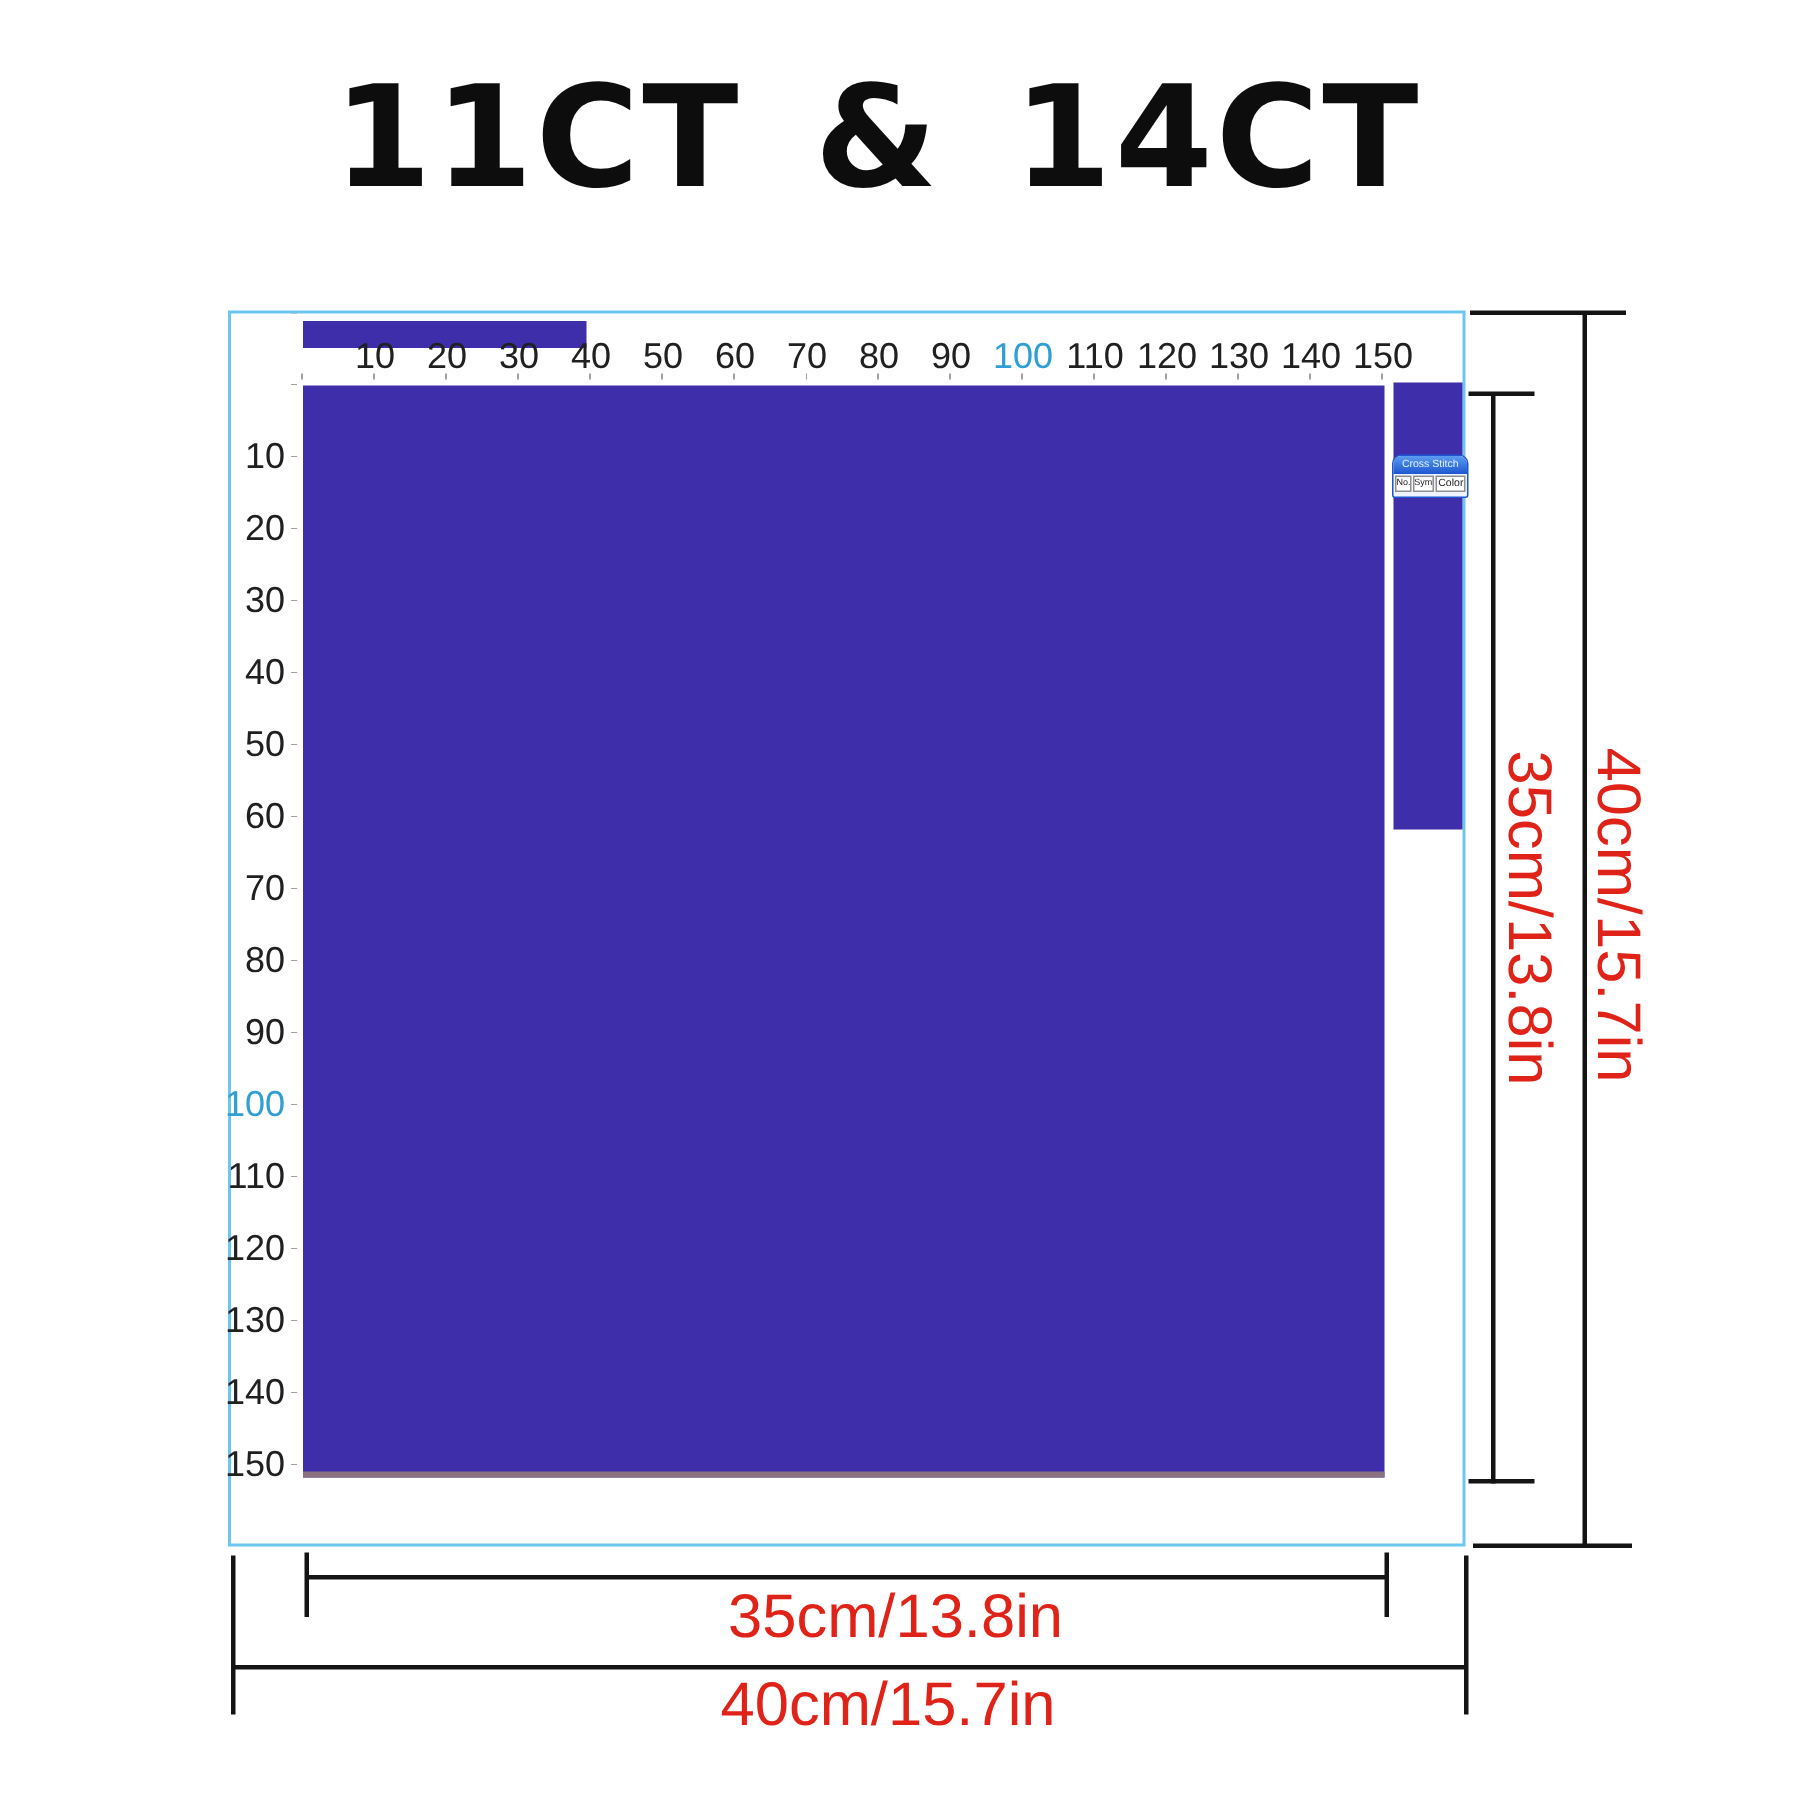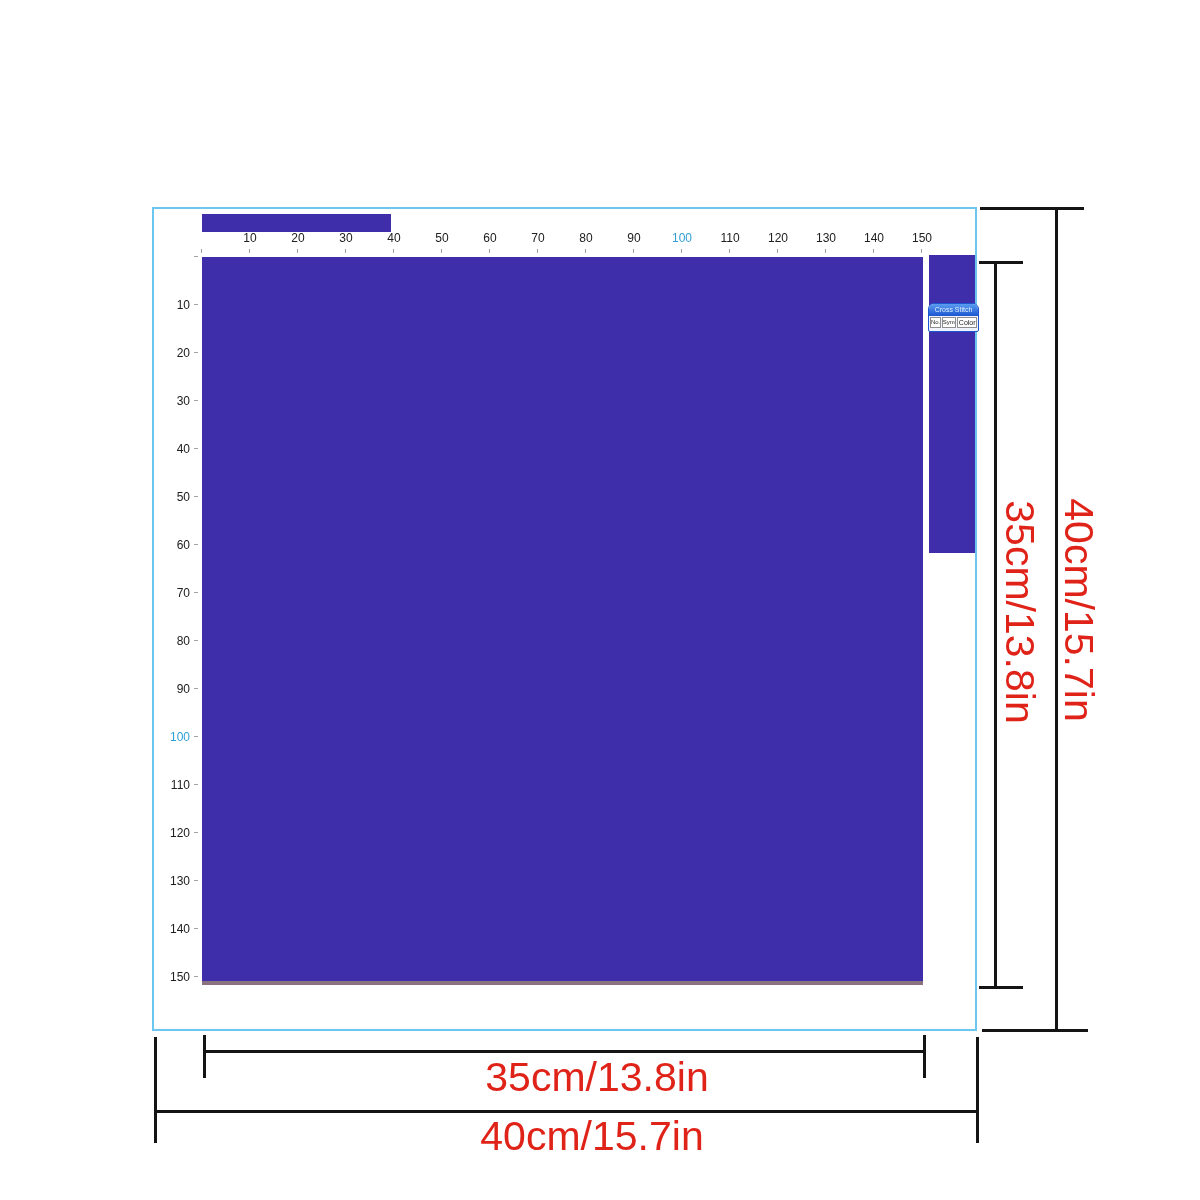--- a/index.html
+++ b/index.html
@@ -31,21 +31,21 @@
   }
   .tickstrip-top{
     position:absolute;left:154px;top:249px;width:772px;height:4px;
     background:repeating-linear-gradient(to right,transparent 0 47px,#a79f9f 47px 48px);
   }
   .tickstrip-left{
     position:absolute;left:194px;top:209px;width:4px;height:772px;
     background:repeating-linear-gradient(to bottom,transparent 0 47px,#a79f9f 47px 48px);
   }
   .rnum{
-    position:absolute;font-size:12px;color:var(--ruler-number,#202020);
+    position:absolute;font-size:24px;color:var(--ruler-number,#202020);
     line-height:20px;
   }
   .rnum.t{top:228px;width:60px;text-align:center;}
   .rnum.l{left:138px;width:52px;text-align:right;height:20px;}
   .rnum.hl{color:var(--ruler-highlight,#2f9fd6);}
   .miniwin{
     position:absolute;left:928px;top:303px;width:51px;height:29px;
     background:#eef3ff;border:1px solid var(--miniwin-blue,#1c57d0);
     border-radius:6px 6px 2px 2px;box-sizing:border-box;
   }
@@ -70,20 +70,21 @@
     font-size:41px;line-height:42px;white-space:nowrap;
   }
   .redlab.vert{transform:translate(-50%,-50%) rotate(90deg);}
   .redlab.horiz{transform:translateX(-50%);}
 </style>
 </head>
 <body>
 
 <div class="stage">
 
+  <div class="title">11CT &amp; 14CT</div>
 
   <div class="outline"></div>
 
   <div class="bar-top"></div>
   <div class="square"></div>
   <div class="bar-side"></div>
 
   <div class="tickstrip-top"></div>
   <div class="tickstrip-left"></div>
 

